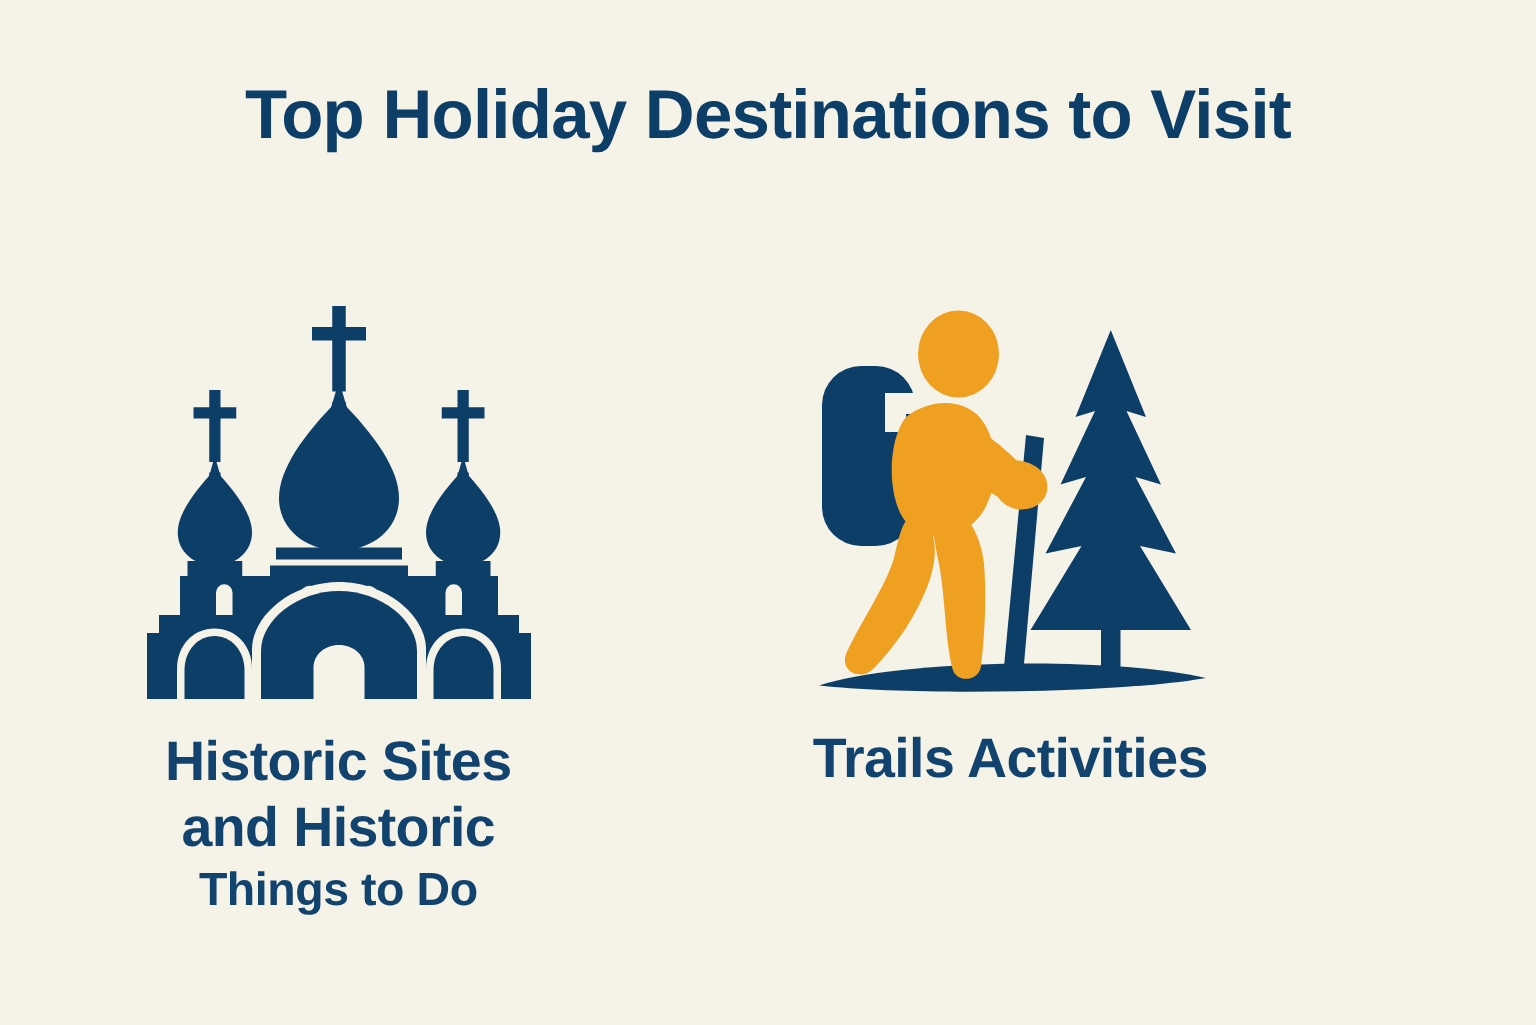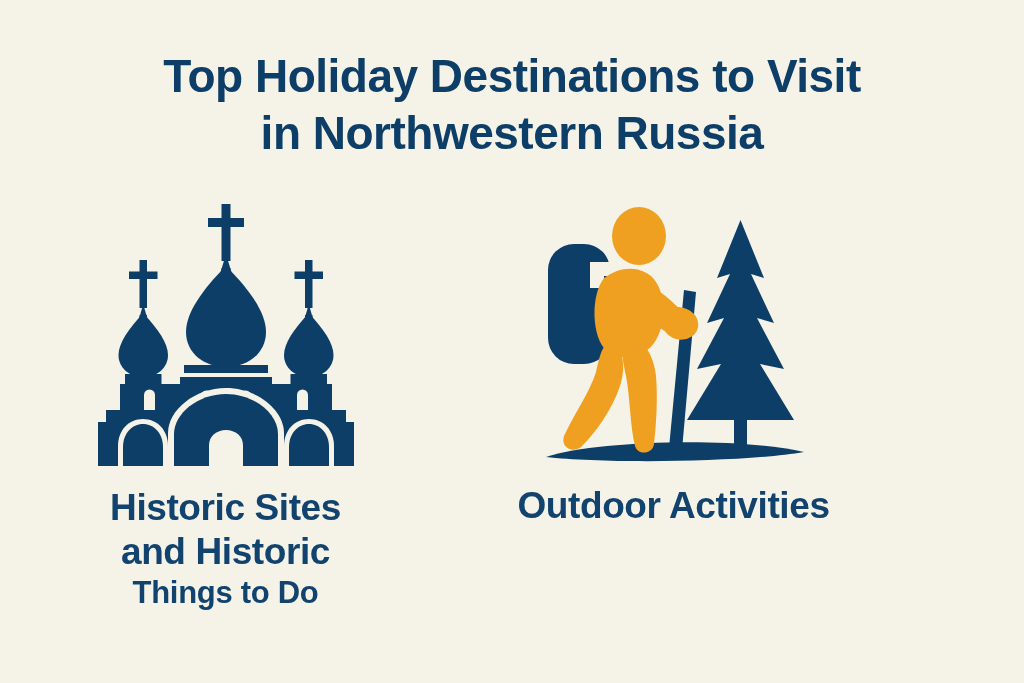--- a/index.html
+++ b/index.html
@@ -93,21 +93,20 @@
   .card-left .icon-wrap { padding-bottom: 2px; }
   .card-right .icon-wrap { padding-bottom: 0px; }
 </style>
 </head>
 <body>
 
 <div class="poster">
 
   <div class="title-block">
     <span class="title-line">Top Holiday Destinations to Visit</span>
-    <span class="title-line">in Northwestern Russia</span>
   </div>
 
   <div class="cards">
 
     <div class="card card-left">
       <div class="icon-wrap">
         <svg width="260" height="268" viewBox="0 0 260 268" aria-hidden="true">
           <g fill="#0d3e68">
 
             <rect x="43.5" y="62" width="7.5" height="48"></rect>
@@ -260,18 +259,18 @@
             <path d="M74 140
                      C 86 146, 88 164, 82 182
                      C 74 206, 58 228, 44 242
                      C 36 250, 22 244, 26 232
                      C 36 210, 52 188, 58 168
                      C 62 152, 64 138, 74 140 Z"></path>
           </g>
         </svg>
       </div>
       <div class="caption">
-        <span class="caption-line">Outdoor Activities</span>
+        <span class="caption-line">Trails Activities</span>
       </div>
     </div>
 
   </div>
 </div>
 
 </body></html>

